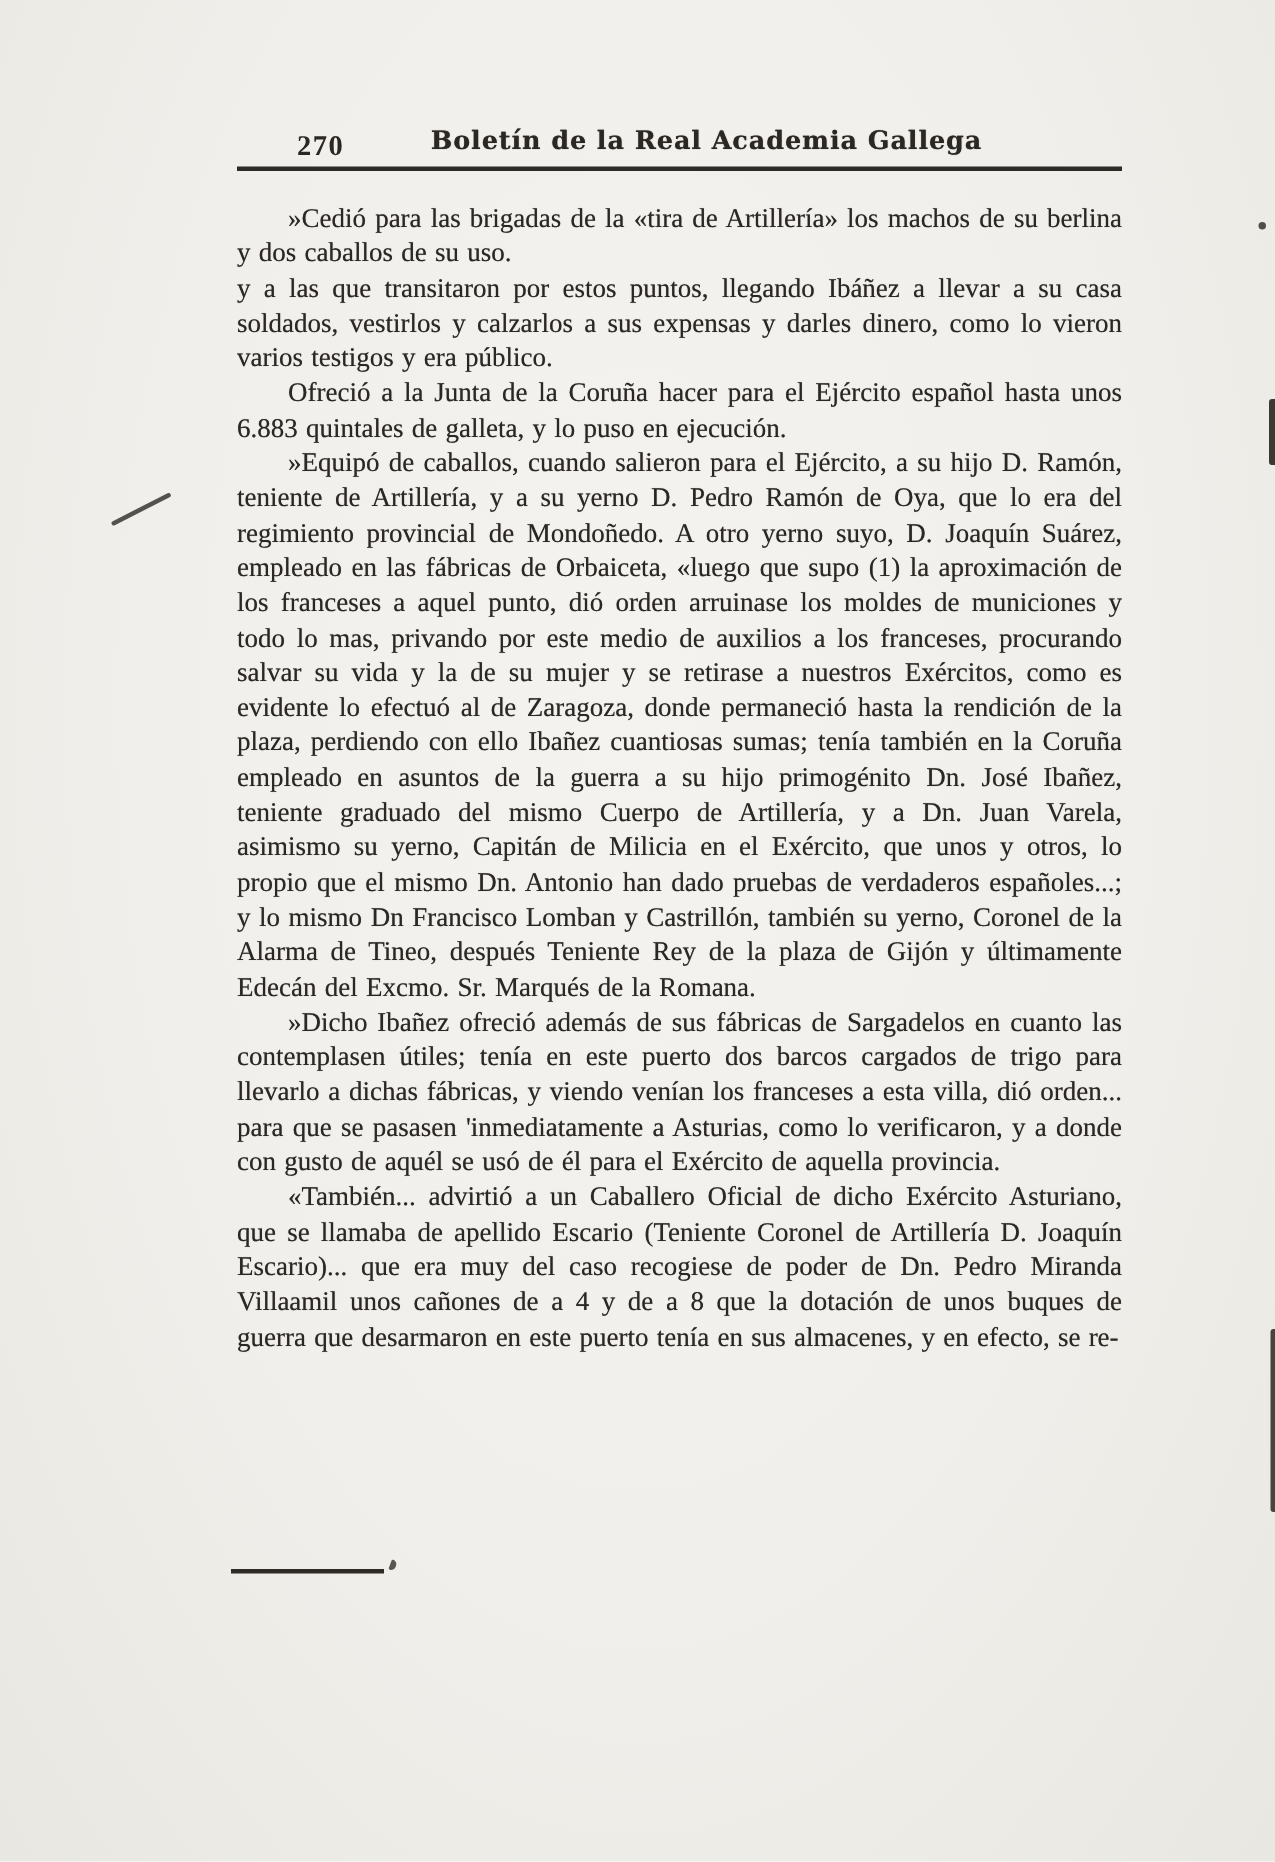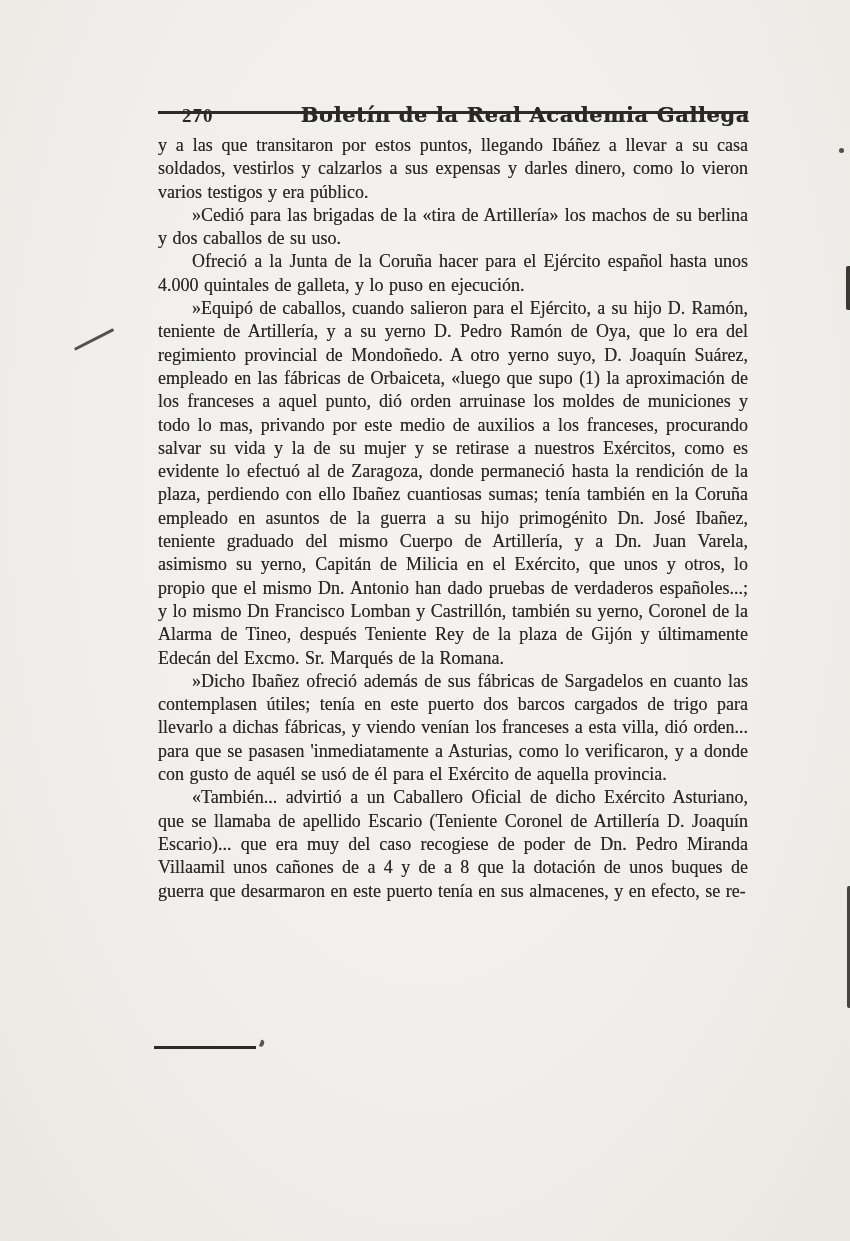--- a/index.html
+++ b/index.html
@@ -13,39 +13,38 @@
     overflow: hidden;
     background: radial-gradient(ellipse at 50% 38%, #f4f3ef 0%, #f0efeb 55%, #e8e7e1 100%);
     font-family: "Liberation Serif", "DejaVu Serif", serif;
     color: #2b2723;
   }
   .page { position: absolute; inset: 0; }
 
   
   .page-header {
     position: absolute;
-    left: 160px;
+    left: 176px;
     top: 84px;
     width: 590px;
     height: 26px;
-    margin-top: 18px;
   }
   .page-number {
     position: absolute;
     left: 22px;
     top: 3px;
     font-size: 19px;
     font-weight: bold;
     letter-spacing: 1px;
   }
   .journal-title {
     margin: 0;
-    text-align: right;
+    text-align: center;
     font-family: "DejaVu Serif", serif;
-    font-size: 21px;
+    font-size: 17px;
     font-weight: 700;
     letter-spacing: 0.6px;
     text-shadow: 0 0 0.6px rgba(20,15,10,0.65);
   }
   .header-rule {
     position: absolute;
     left: 158px;
     top: 111px;
     width: 590px;
     height: 2.5px;
@@ -138,23 +137,23 @@
 
 <div class="page">
 
   <header class="page-header">
     <span class="page-number">270</span>
     <h1 class="journal-title">Boletín de la Real Academia Gallega</h1>
   </header>
   <div class="header-rule"></div>
 
   <main class="page-body">
+    <p class="para">»Cedió para las brigadas de la «tira de Artillería» los machos de su berlina y dos caballos de su uso.</p>
     <p class="para noindent">y a las que transitaron por estos puntos, llegando Ibáñez a llevar a su casa soldados, vestirlos y calzarlos a sus expensas y darles dinero, como lo vieron varios testigos y era público.</p>
-    <p class="para">»Cedió para las brigadas de la «tira de Artillería» los machos de su berlina y dos caballos de su uso.</p>
-    <p class="para">Ofreció a la Junta de la Coruña hacer para el Ejército español hasta unos 4.000 quintales de galleta, y lo puso en ejecución.</p>
+    <p class="para">Ofreció a la Junta de la Coruña hacer para el Ejército español hasta unos 6.883 quintales de galleta, y lo puso en ejecución.</p>
     <p class="para">»Equipó de caballos, cuando salieron para el Ejército, a su hijo D. Ramón, teniente de Artillería, y a su yerno D. Pedro Ramón de Oya, que lo era del regimiento provincial de Mondoñedo. A otro yerno suyo, D. Joaquín Suárez, empleado en las fábricas de Orbaiceta, «luego que supo (1) la aproximación de los franceses a aquel punto, dió orden arruinase los moldes de municiones y todo lo mas, privando por este medio de auxilios a los franceses, procurando salvar su vida y la de su mujer y se retirase a nuestros Exércitos, como es evidente lo efectuó al de Zaragoza, donde permaneció hasta la rendición de la plaza, perdiendo con ello Ibañez cuantiosas sumas; tenía también en la Coruña empleado en asuntos de la guerra a su hijo primogénito Dn. José Ibañez, teniente graduado del mismo Cuerpo de Artillería, y a Dn. Juan Varela, asimismo su yerno, Capitán de Milicia en el Exército, que unos y otros, lo propio que el mismo Dn. Antonio han dado pruebas de verdaderos españoles...; y lo mismo Dn Francisco Lomban y Castrillón, también su yerno, Coronel de la Alarma de Tineo, después Teniente Rey de la plaza de Gijón y últimamente Edecán del Excmo. Sr. Marqués de la Romana.</p>
     <p class="para">»Dicho Ibañez ofreció además de sus fábricas de Sargadelos en cuanto las contemplasen útiles; tenía en este puerto dos barcos cargados de trigo para llevarlo a dichas fábricas, y viendo venían los franceses a esta villa, dió orden... para que se pasasen 'inmediatamente a Asturias, como lo verificaron, y a donde con gusto de aquél se usó de él para el Exército de aquella provincia.</p>
     <p class="para">«También... advirtió a un Caballero Oficial de dicho Exército Asturiano, que se llamaba de apellido Escario (Teniente Coronel de Artillería D. Joaquín Escario)... que era muy del caso recogiese de poder de Dn. Pedro Miranda Villaamil unos cañones de a 4 y de a 8 que la dotación de unos buques de guerra que desarmaron en este puerto tenía en sus almacenes, y en efecto, se re-</p>
   </main>
 
   <div class="footnote-rule"></div>
 
   <div class="mark pen-mark"></div>
   <div class="mark edge-mark-1"></div>
   <div class="mark edge-mark-2"></div>

